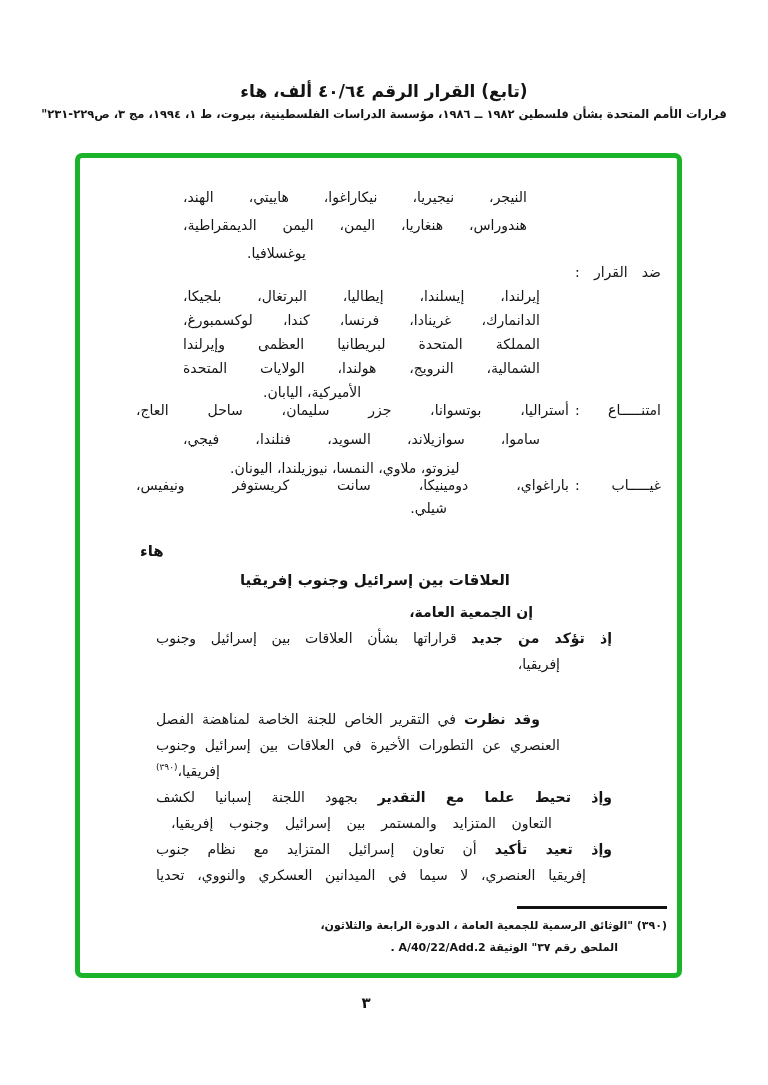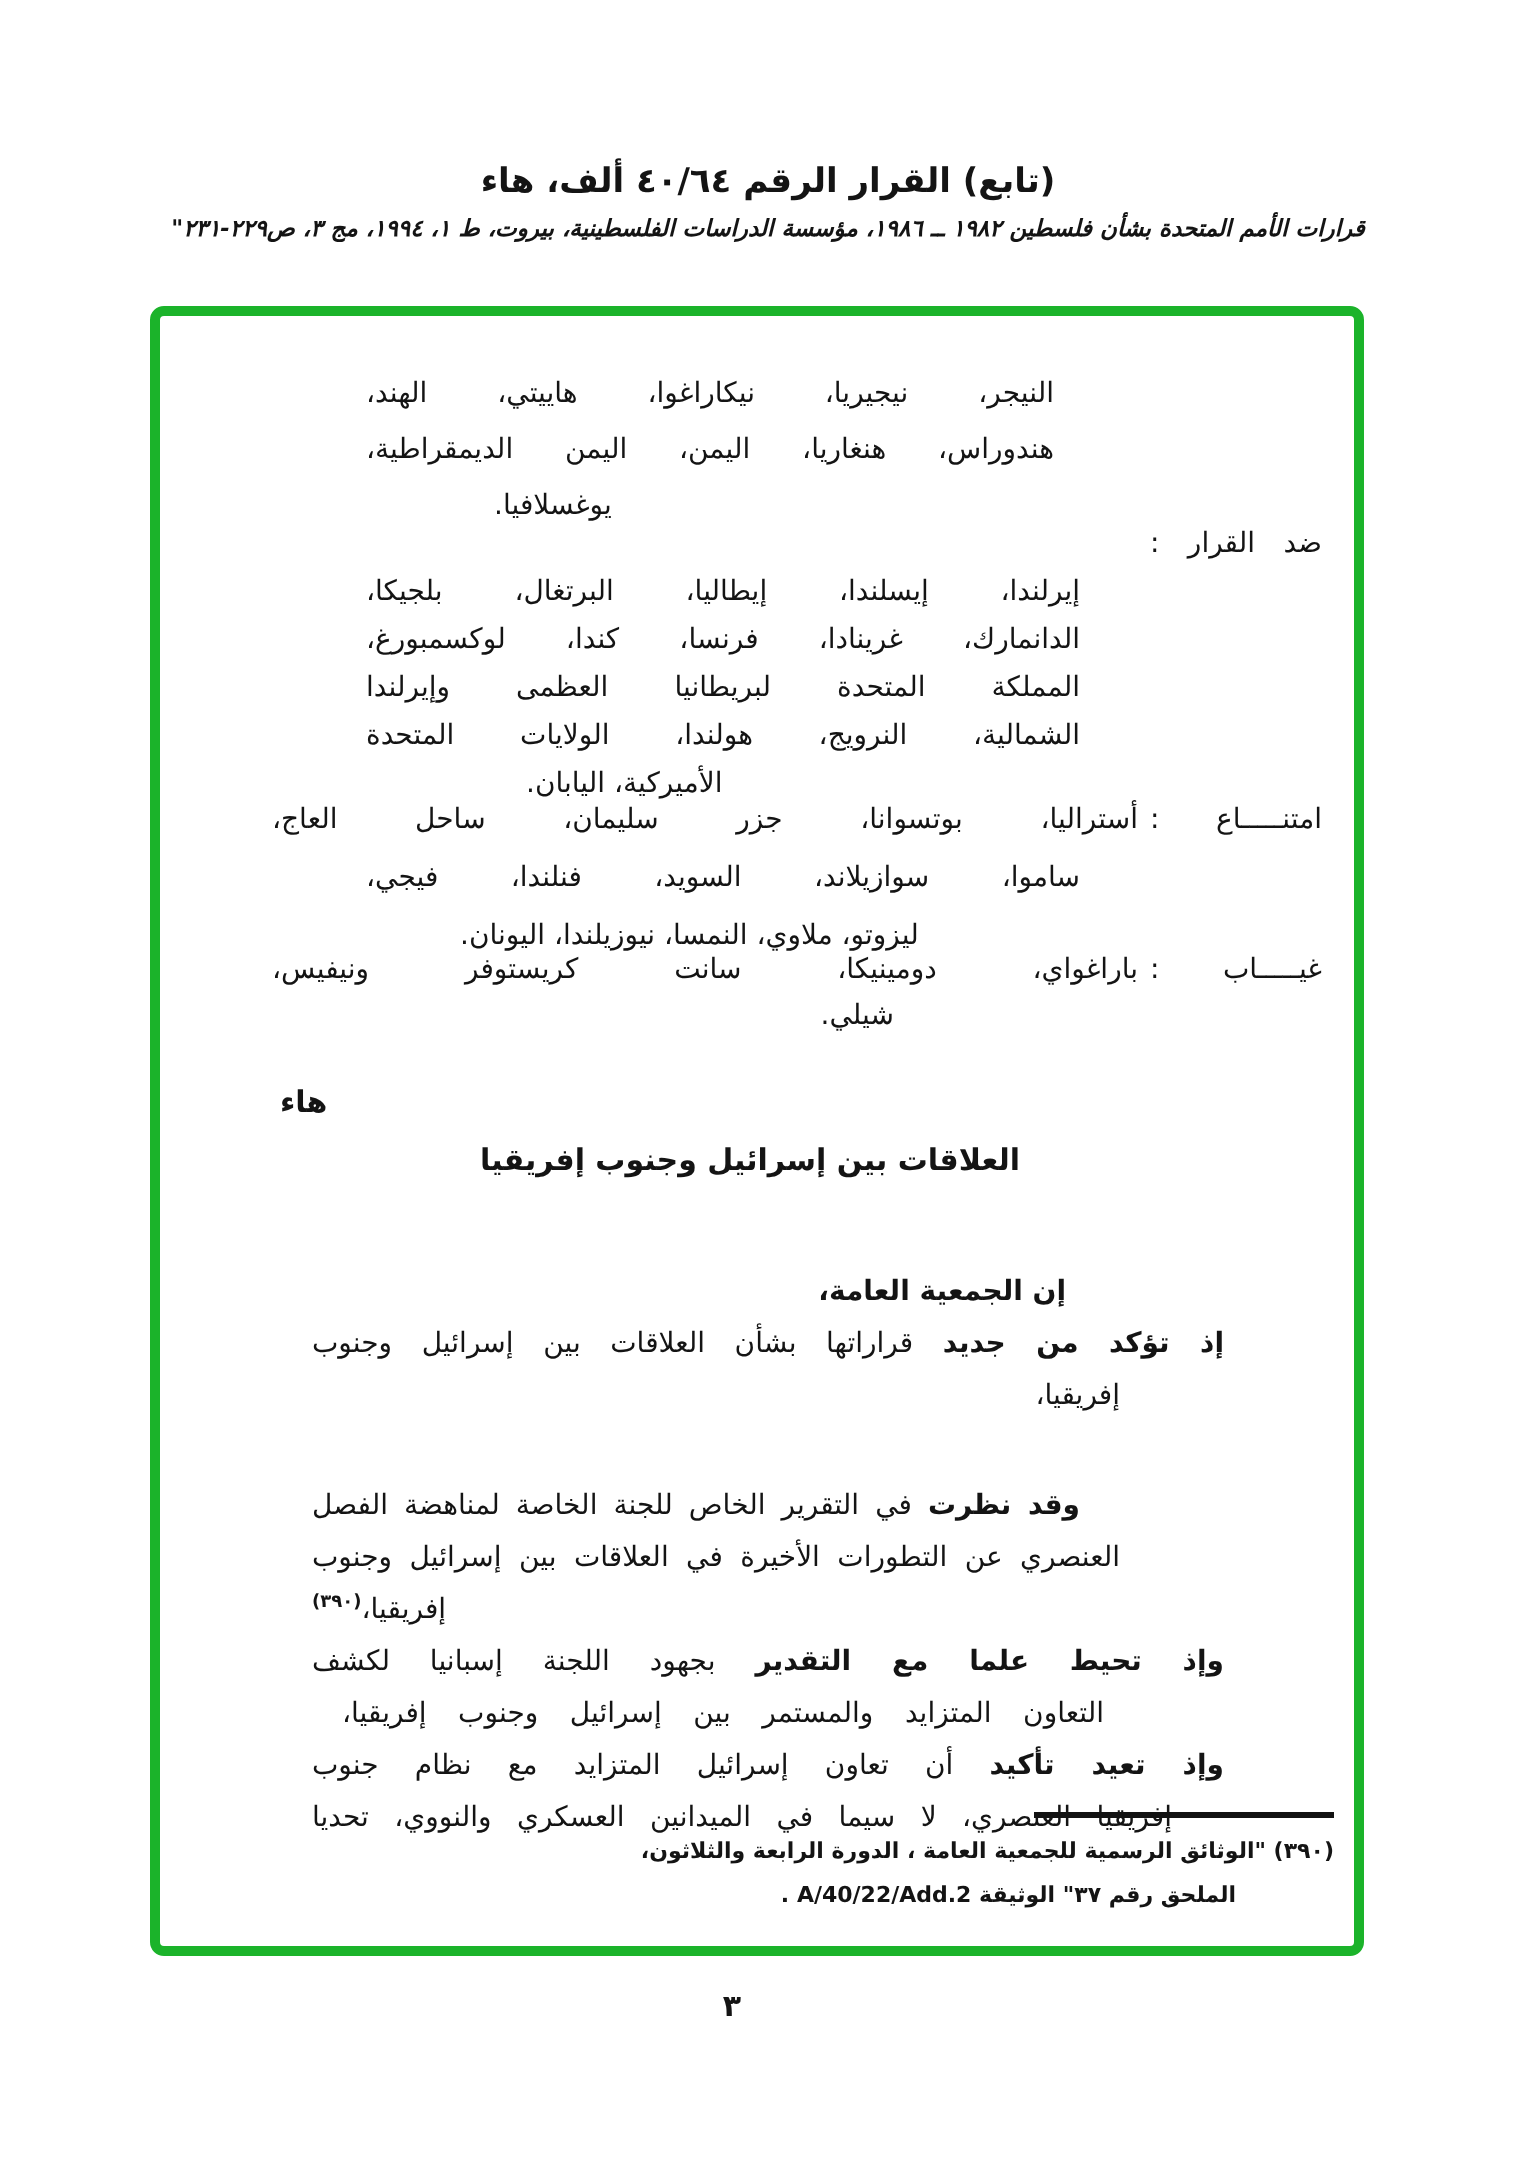--- a/index.html
+++ b/index.html
@@ -11,21 +11,21 @@
   }
   
   .hdr-title {
     position:absolute; top:81px; left:0; right:0;
     direction:rtl; text-align:center;
     font-size:17px; font-weight:bold;
   }
   .hdr-src {
     position:absolute; top:107px; left:0; right:0;
     direction:rtl; text-align:center;
-    font-size:11.5px; font-weight:bold; letter-spacing:0.1px;font-style:italic;
+    font-size:11.5px; font-weight:bold; letter-spacing:0.1px;
   }
   
   .gbox {
     position:absolute; left:75px; top:153px;
     width:597px; height:815px;
     border:5px solid #1bb32a; border-radius:7px;
     background:transparent;
   }
   
   .blk { position:absolute; direction:rtl; font-size:14px; }
@@ -40,30 +40,30 @@
   .vlabel { flex:0 0 86px; text-align:justify; text-align-last:justify; }
   .vfirst { flex:1 1 auto; }
   .vsub { margin-right:121px; margin-left:47px; }
   #vote-cont    .last { text-align:left;  margin-left:64px; }
   #vote-against .last { text-align:left;  margin-left:127px; margin-right:121px; }
   #vote-abstain .last { text-align:left;  margin-left:94px;  margin-right:121px; }
   #vote-absent  .last { text-align:right; margin-right:214px; }
   
   #sec-letter { top:542px; left:140px; width:470px; text-align:left; font-weight:bold; font-size:15px; }
   #sec-title  { top:571px; left:140px; width:470px; text-align:center; font-weight:bold; font-size:15px; }
-  #body { top:633px; left:156px; width:456px; line-height:26px; }
+  #body { top:599px; left:156px; width:456px; line-height:26px; }
   .op   { text-align:right; margin-right:79px; font-weight:bold; }
   .tar52 { text-align:right; margin-right:52px; }
   .mr72 { margin-right:72px;margin-top:29px; }
   .mr52 { margin-right:52px; }
   .mr60 { margin-right:60px; margin-left:15px; }
   .mr26 { margin-right:26px; }
   .mr50 { margin-right:50px; margin-left:5px; }
   .tal  { text-align:left; }
-  sup.fnref { font-size:9px; line-height:0;font-weight:bold; }
+  sup.fnref { font-size:9px; line-height:0; }
   
   #footnote { top:906px; right:101px; width:340px; font-size:11px; font-weight:bold; line-height:22px; }
   .fnrule { width:150px; height:3px; background:#121212; margin:0 0 6px auto; }
   .fn1 { text-align:right; white-space:nowrap; }
   .fn2 { text-align:right; white-space:nowrap; margin-right:49px; }
   
   #pagenum { top:994px; left:348px; width:36px; text-align:center; font-weight:bold; font-size:15px; }
 </style>
 </head>
 <body>

